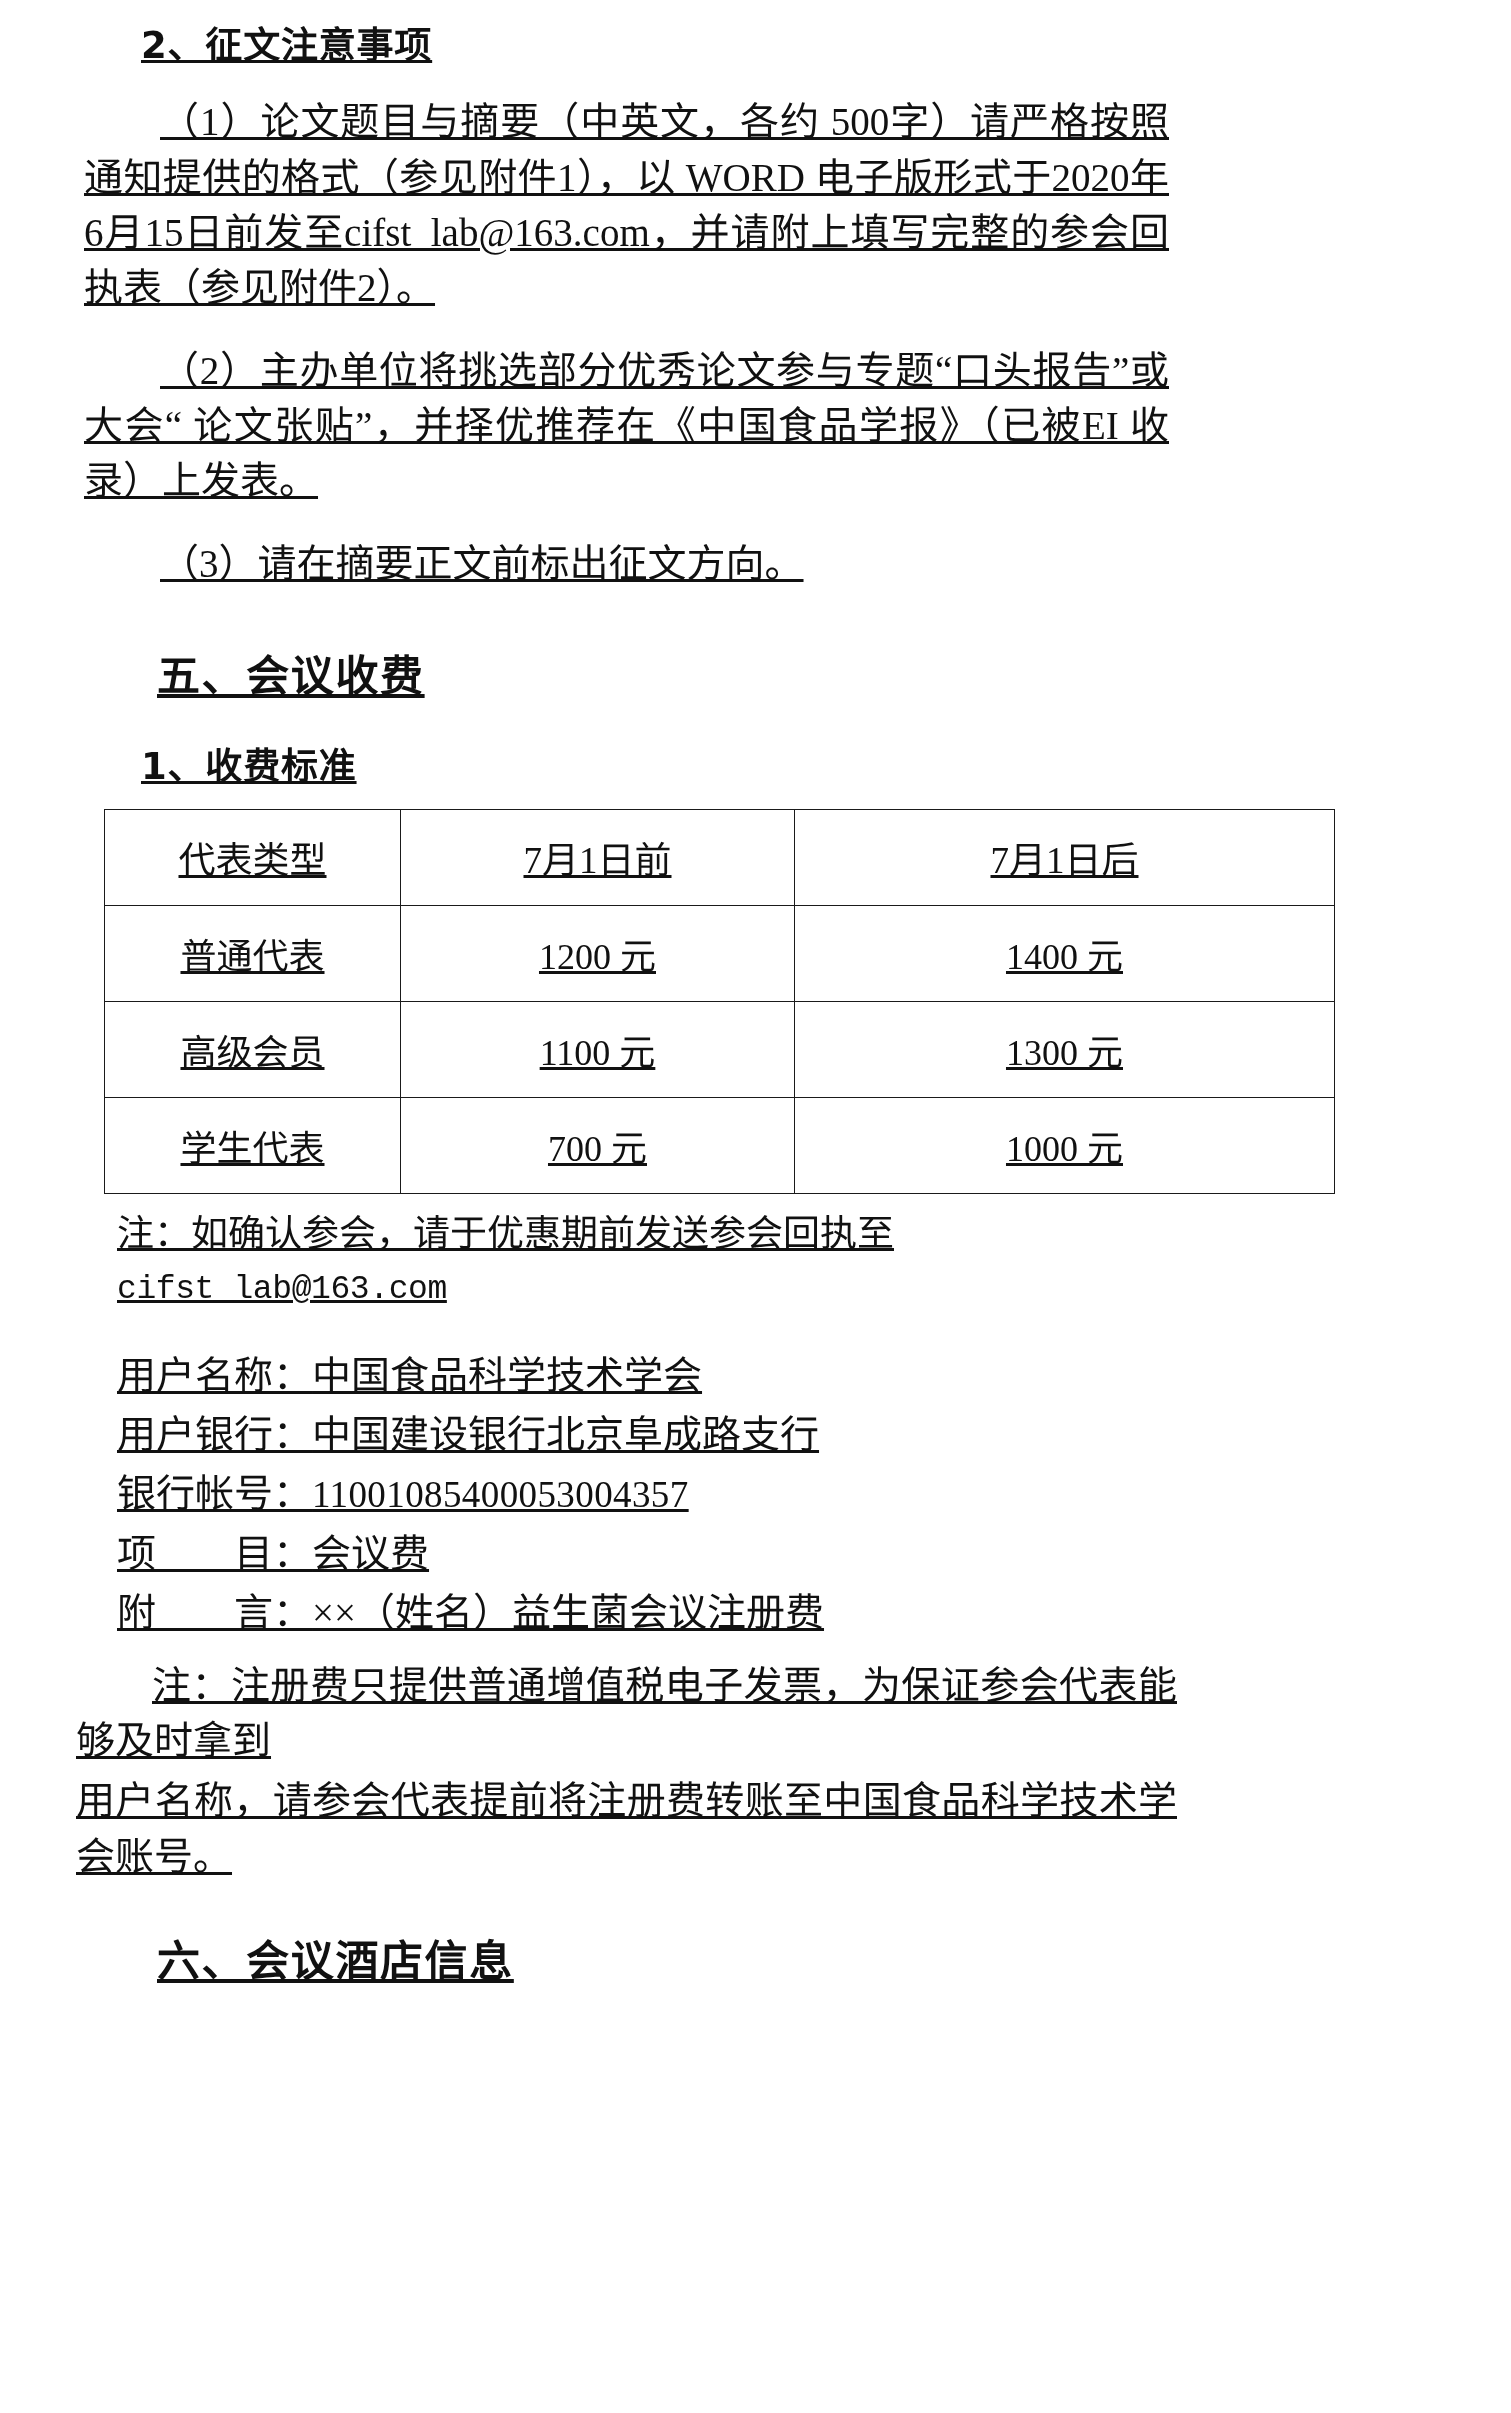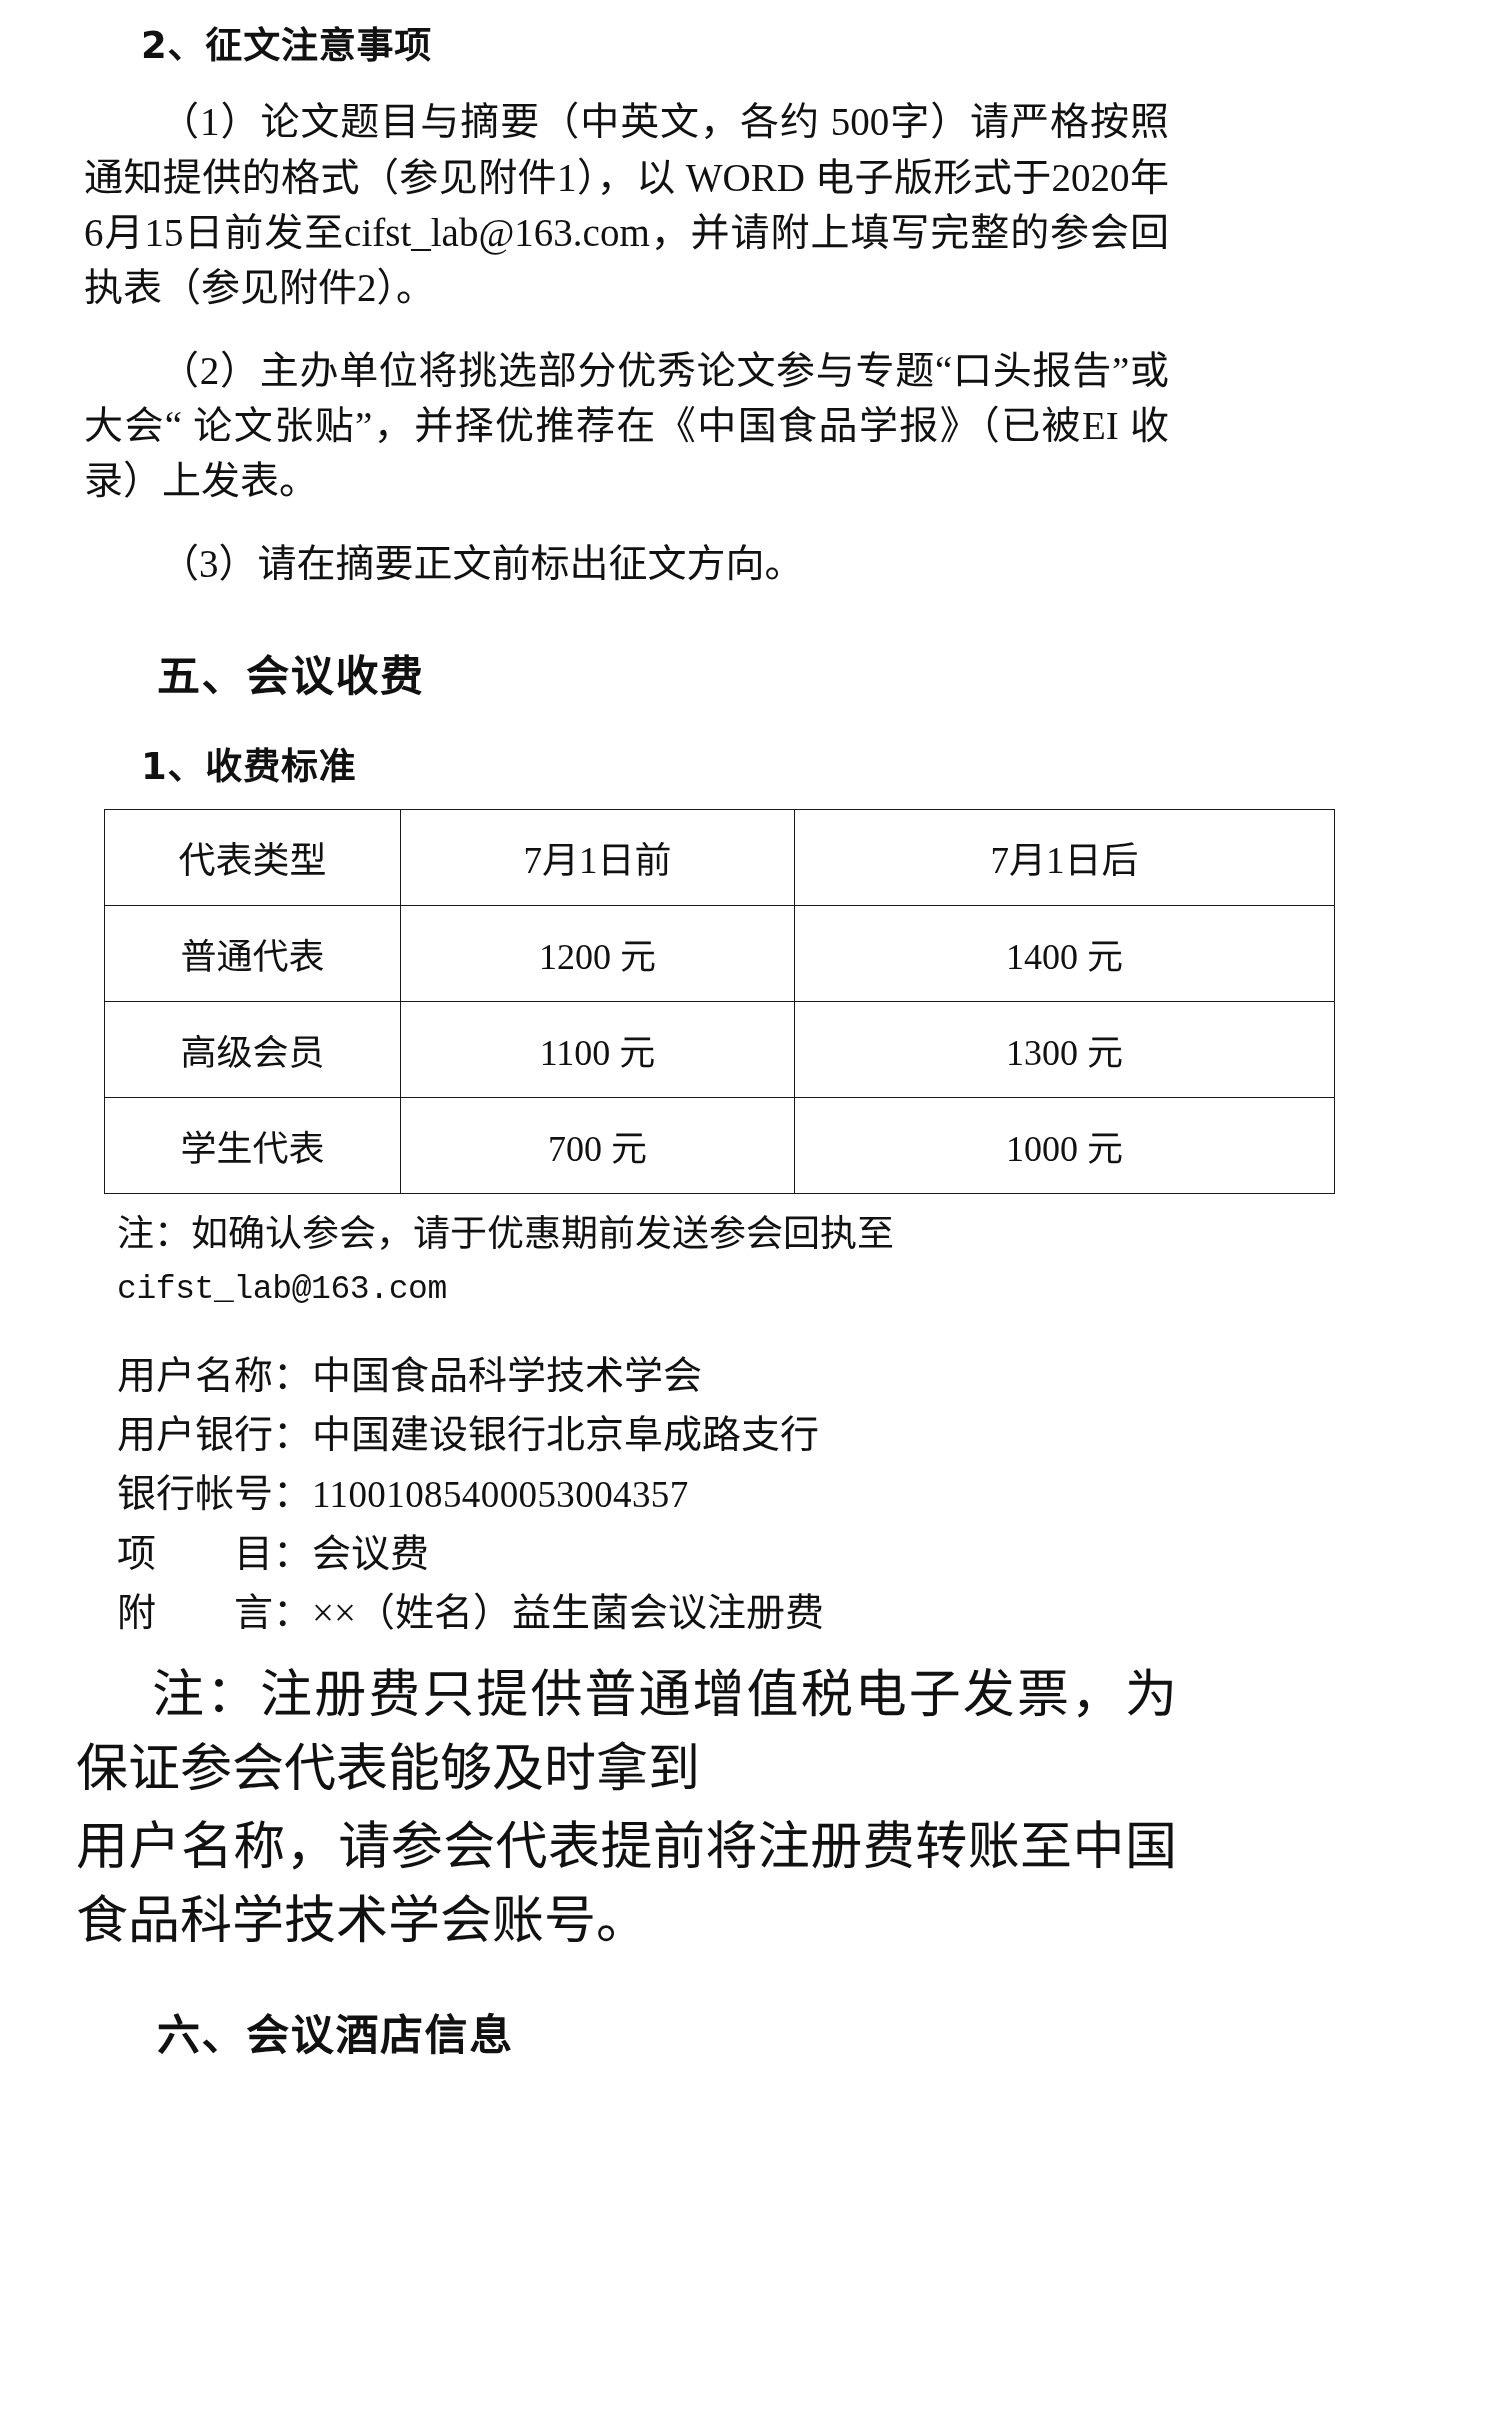--- a/index.html
+++ b/index.html
@@ -13,20 +13,21 @@
     font-family: "Liberation Serif", "DejaVu Serif", serif;
     color: #111111;
     -webkit-font-smoothing: antialiased;
   }
   .page {
     width: 1253px;
     min-height: 2413px;
     box-sizing: border-box;
     padding: 20.5px 76px 0 76px;
     position: relative;
+    text-decoration: underline;
   }
 
   
   .h-sub {
     font-family: "DejaVu Sans", sans-serif;
     font-weight: 700;
     font-size: 37px;
     line-height: 1.35;
     margin: 0 0 4.7px 0;
     letter-spacing: 0.8px;
@@ -108,21 +109,21 @@
     padding-left: 41px;
     white-space: pre;
   }
   .acct-row .digits {
     font-family: "Liberation Serif", serif;
     font-size: 37px;
     letter-spacing: 0.4px;
   }
 
   .tail-note {
-    font-size: 52px;
+    font-size: 39px;
     line-height: 1.42;
     text-align: justify;
     text-justify: inter-ideograph;
     margin: 4.7px 0 0 0;
   }
   .tail-note.first { text-indent: 76px; }
 </style>
 </head>
 <body>
 

